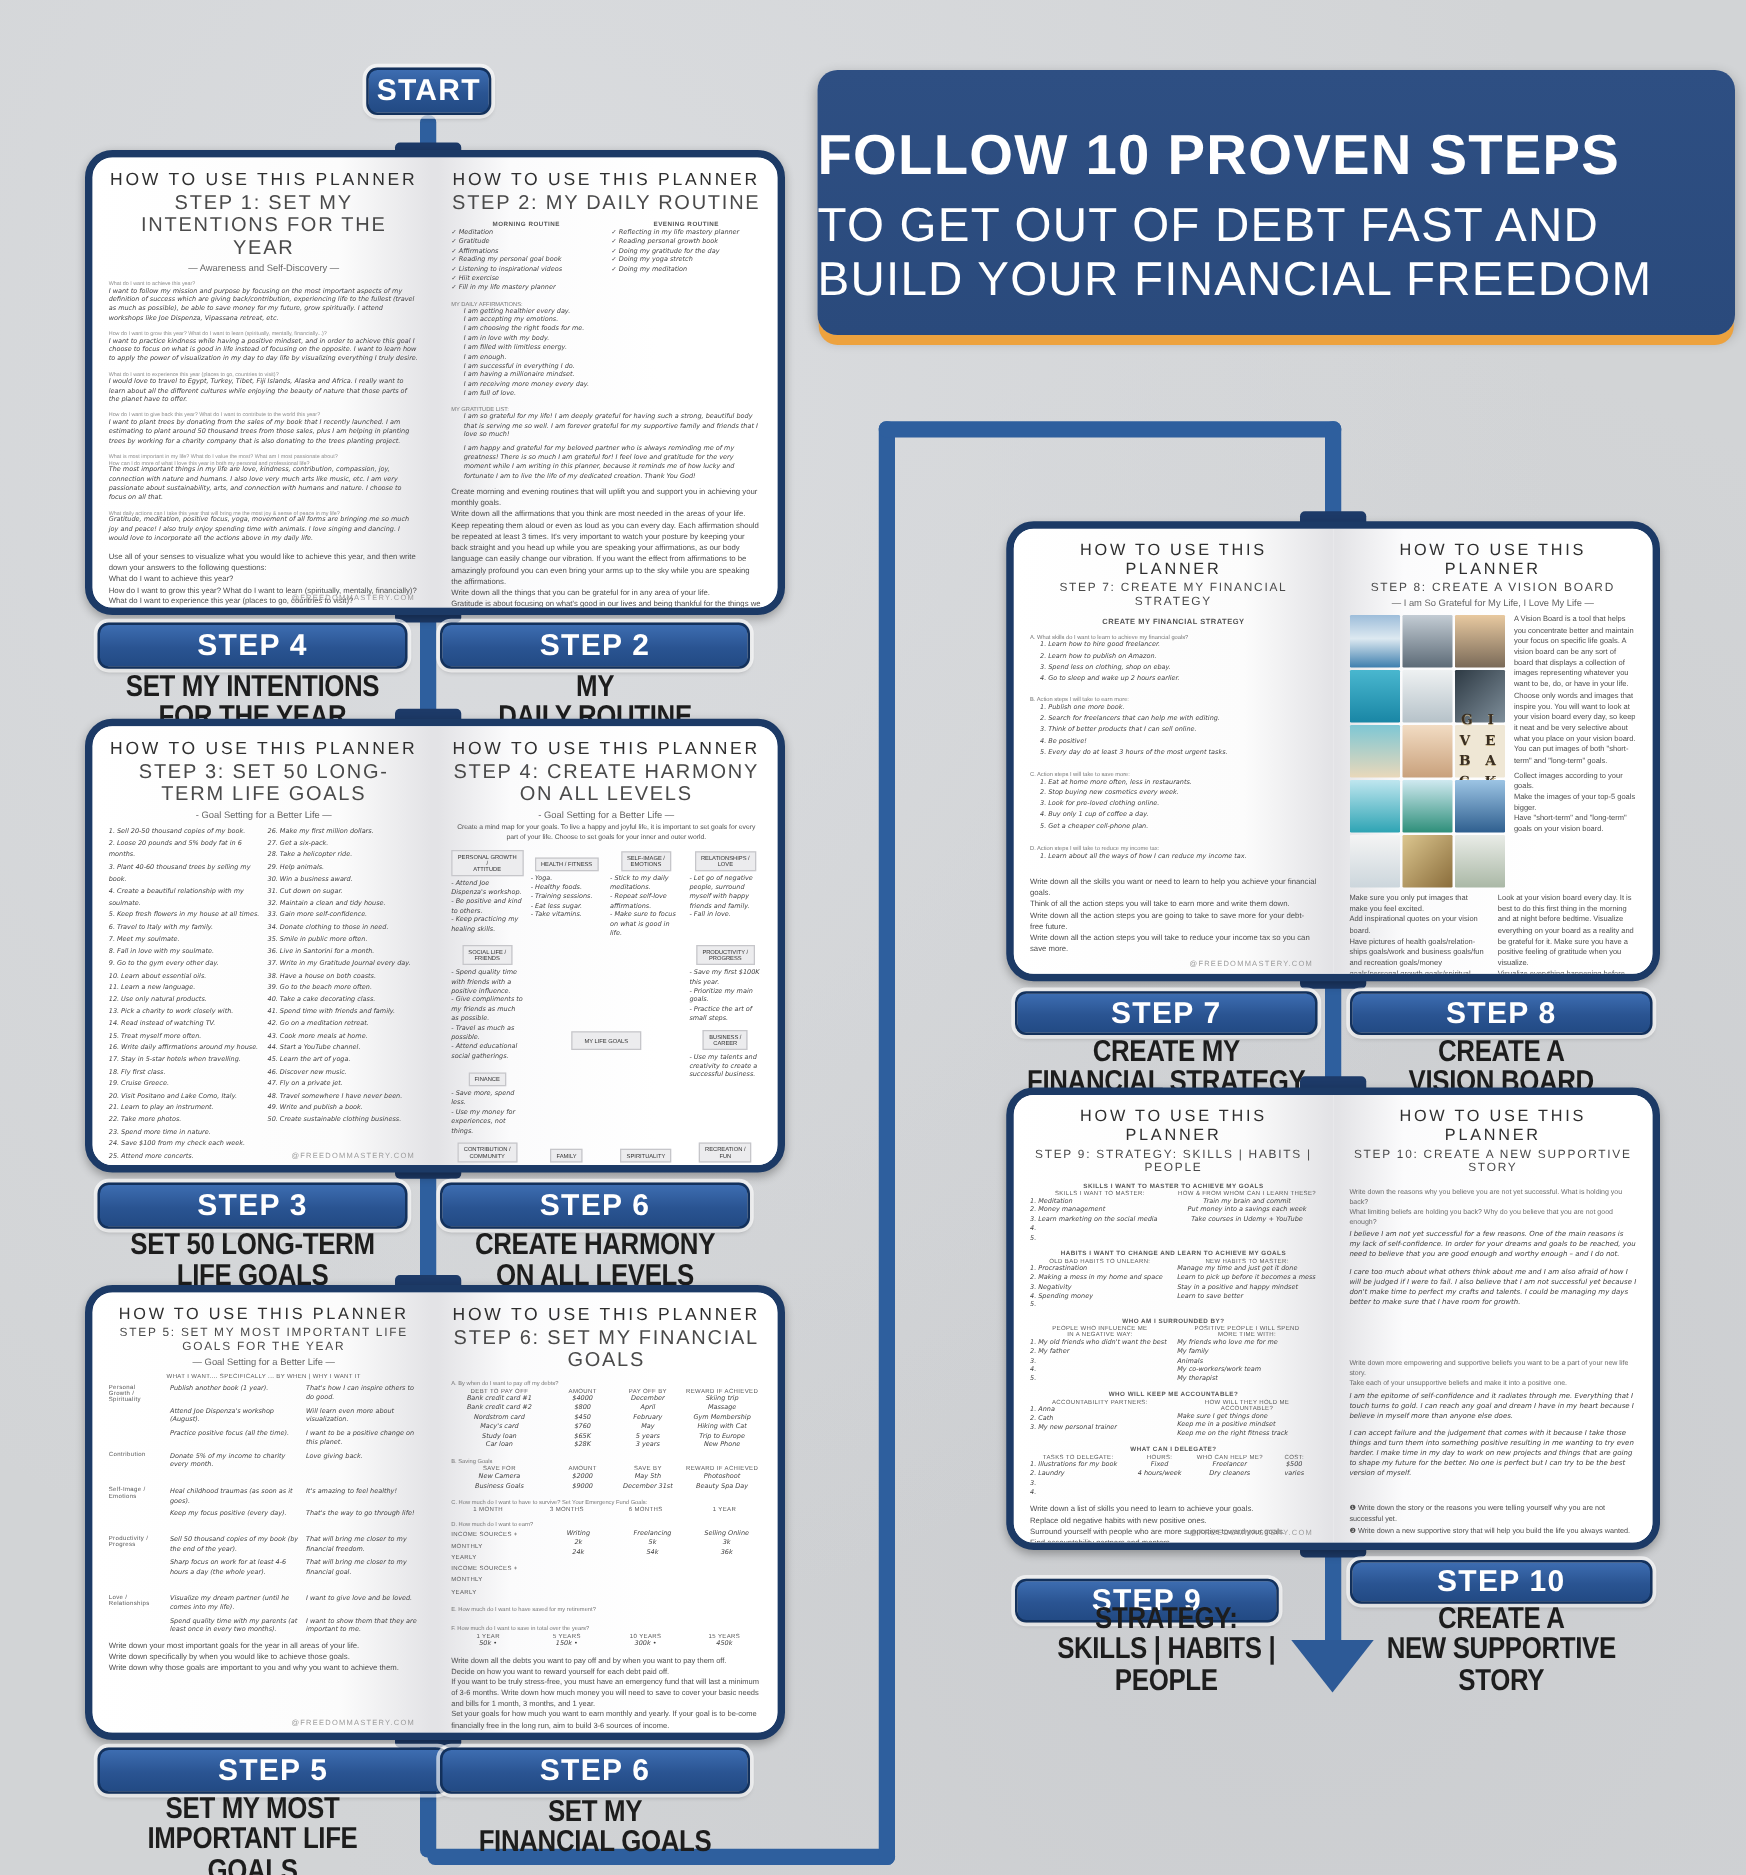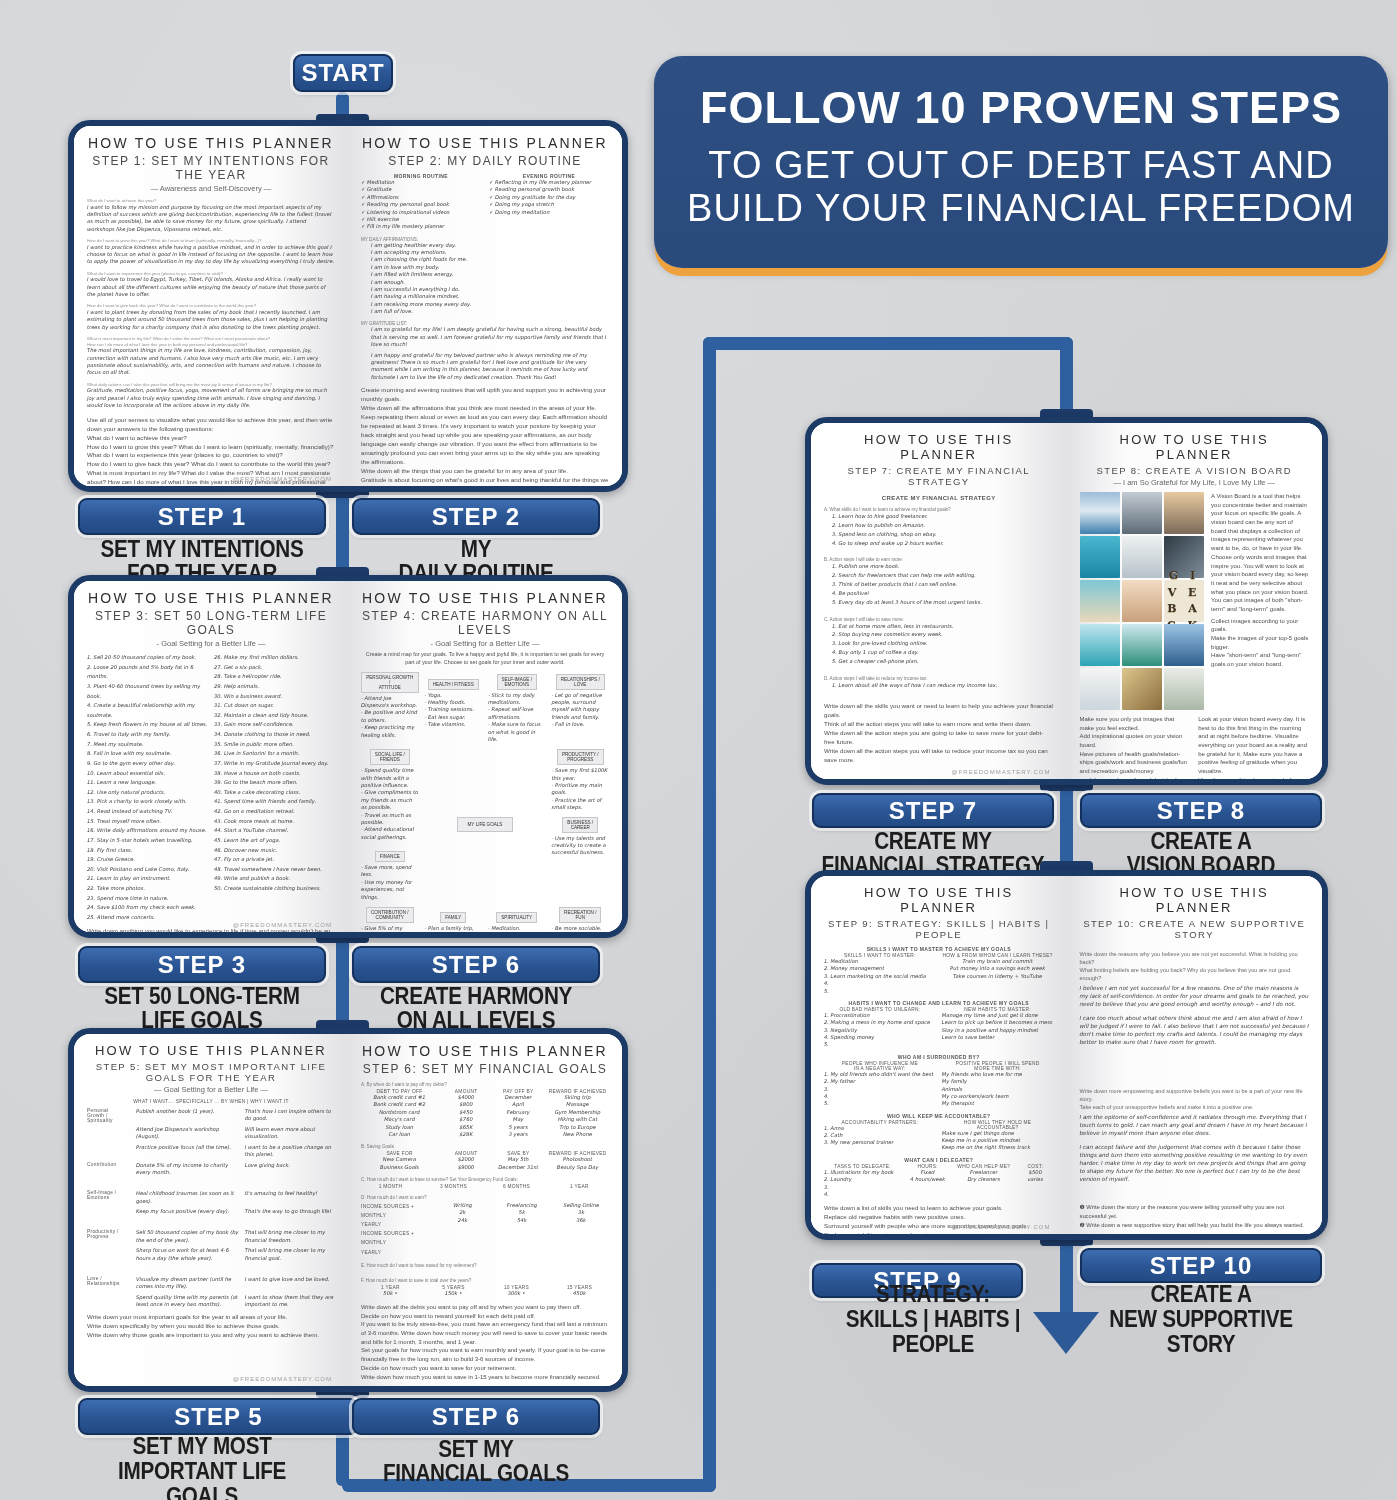--- a/index.html
+++ b/index.html
@@ -12,31 +12,31 @@
 
 .line{background:#2e5f9e;border-radius:6px}
 .cap{background:#1d3a68;border-radius:4px;width:53px;height:13px}
 .arrowhead{width:0;height:0;border-left:33px solid transparent;border-right:33px solid transparent;border-top:42px solid #2d5a97}
 
 .badge{display:flex;align-items:center;justify-content:center;color:#fff;font-weight:bold;font-size:24px;letter-spacing:1px;
  background:linear-gradient(180deg,#3d6db1 0%,#2a5492 55%,#224a84 100%);
  border:2px solid #13315c;border-radius:9px;box-shadow:0 0 0 3px rgba(255,255,255,.65),0 2px 4px rgba(0,0,0,.25)}
 .steplabel{font-weight:700;font-size:22px;line-height:1.02;letter-spacing:-0.3px;color:#1d1d1d;text-align:center;white-space:pre-line;transform:scale(.94,1.1)}
 
-.banner{background:linear-gradient(180deg,#2e4f83,#2a4a7c);border-radius:28px;text-align:center;color:#fff;
- box-shadow:0 9px 0 -1px #eda23e,0 4px 10px rgba(0,0,0,.3);padding-top:26px}
+.banner{background:linear-gradient(180deg,#2e4f83,#2a4a7c);border-radius:16px;color:#fff;
+ box-shadow:0 9px 0 -1px #eda23e,0 4px 10px rgba(0,0,0,.3);padding-top:42px}
 .b1{font-size:45px;font-weight:800;letter-spacing:1px}
 .b2{font-size:38px;font-weight:400;letter-spacing:1px;line-height:1.12;margin-top:10px;white-space:pre-line}
 
 .spread{background:#fff;border:6px solid #1c3a66;border-radius:22px;display:flex;overflow:hidden;box-shadow:0 3px 8px rgba(0,0,0,.3)}
 .page{flex:1;position:relative;padding:9px 13px 7px;overflow:hidden}
 .page.l{background:linear-gradient(90deg,#ffffff 0%,#fcfcfc 72%,#e3e3e6 99%)}
 .page.r{background:linear-gradient(90deg,#e3e3e6 1%,#fbfbfc 22%,#ffffff 65%)}
 .ph{font-size:14px;letter-spacing:2.2px;color:#2f2f2f;text-align:center;font-weight:400}
-.pt{font-size:12px;letter-spacing:1.4px;color:#4a4a4a;text-align:center;margin-top:3px}
+.pt{font-size:16px;letter-spacing:1.4px;color:#4a4a4a;text-align:center;margin-top:3px}
 .ps{font-size:7.5px;color:#666;text-align:center;margin-top:2px}
 .hand{font-family:"DejaVu Sans",sans-serif;font-style:italic;font-size:5.2px;line-height:1.42;color:#3e3e3e;white-space:pre-line}
 .hq{font-family:"Liberation Sans",sans-serif;font-style:normal;font-size:4.3px;color:#8f8f8f;line-height:1.3;white-space:pre-line;margin-top:5px}
 .print{font-size:6.2px;line-height:1.45;color:#4d4d4d;white-space:pre-line}
 .foot{font-size:6px;letter-spacing:1px;color:#9b9b9b;text-align:right;position:absolute;bottom:4px;right:16px}
 .row{display:flex}
 .col{flex:1}
 .cntr{text-align:center}
 .tinyh{font-size:5px;color:#555;letter-spacing:.4px;font-weight:bold;text-align:center;white-space:pre-line}
 .seclbl{font-size:4.6px;color:#777;margin-top:6px}
@@ -150,21 +150,21 @@
       <div class="print" style="margin-top:5px">Create morning and evening routines that will uplift you and support you in achieving your monthly goals.
 Write down all the affirmations that you think are most needed in the areas of your life.
 Keep repeating them aloud or even as loud as you can every day. Each affirmation should be repeated at least 3 times. It's very important to watch your posture by keeping your back straight and you head up while you are speaking your affirmations, as our body language can easily change our vibration. If you want the effect from affirmations to be amazingly profound you can even bring your arms up to the sky while you are speaking the affirmations.
 Write down all the things that you can be grateful for in any area of your life.
 Gratitude is about focusing on what's good in our lives and being thankful for the things we have. Gratitude, or appreciation for the good things that happen in life, is an essential part of building happiness. To make positive changes in your life you've got to reprogram your mind to positive and truly believe that you can achieve anything you desire!
 Affirmations and gratitude are amazing and very critical habits that will support you through your transformational journey.</div>
     </div>
   </div>
 
   <div class="abs badge" style="left:78px;top:498px;width:248px;height:37px">
-      <span>STEP 1</span>
+      <span>STEP 4</span>
     </div>
   <div class="abs badge" style="left:352px;top:498px;width:248px;height:37px">
       <span>STEP 2</span>
     </div>
   <div class="abs steplabel" style="left:72px;top:539px;width:260px">SET MY INTENTIONS
 FOR THE YEAR</div>
   <div class="abs steplabel" style="left:346px;top:539px;width:260px">MY
 DAILY ROUTINE</div>
 
   <div class="abs spread" style="left:68px;top:575px;width:560px;height:363px">

